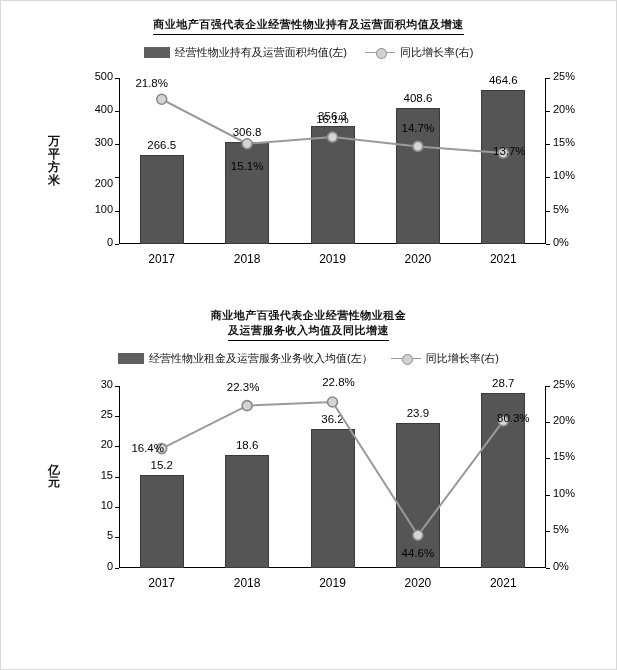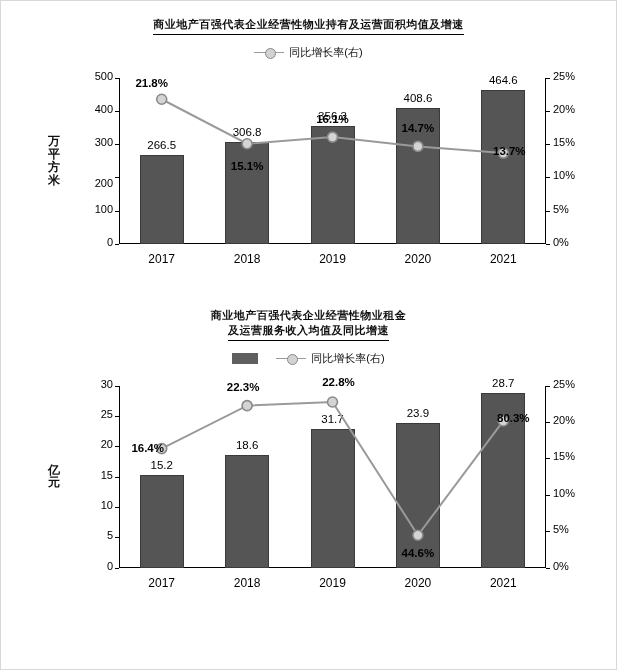--- a/index.html
+++ b/index.html
@@ -72,21 +72,21 @@
   .bar{
     position:absolute;
     background:#555555;
     border:1px solid #3a3a3a;
     box-sizing:border-box;
   }
   .barlabel{
     position:absolute;font-size:11.5px;text-align:center;color:#000;white-space:nowrap;
   }
   .pctlabel{
-    position:absolute;font-size:11.5px;text-align:center;color:#000;white-space:nowrap;font-weight:bold;
+    position:absolute;font-size:11.5px;text-align:center;color:#000;white-space:nowrap;
   }
   .xlabel{
     position:absolute;font-size:12px;text-align:center;color:#000;
   }
   .ylabel{
     position:absolute;font-size:12px;line-height:1.08;text-align:center;font-weight:bold;
     width:14px;
   }
   svg.overlay{position:absolute;left:0;top:0;overflow:visible;}
 </style>
@@ -94,20 +94,24 @@
 <body>
 
 <div class="page">
 
   <div class="chart-block" id="chart1">
     <div class="title">
       <span class="underline">商业地产百强代表企业经营性物业持有及运营面积均值及增速</span>
     </div>
 
     <div class="legend">
+      <span class="legend-item">
+        <span class="legend-swatch"></span>
+        <span>经营性物业持有及运营面积均值(左)</span>
+      </span>
       <span class="legend-item">
         <span class="legend-line"></span>
         <span>同比增长率(右)</span>
       </span>
     </div>
 
     <div class="plot-wrap" id="wrap1" style="width:617px;height:220px;">
         <div class="plot" style="left: 118px; top: 12px; width: 427px; height: 166px;"></div>
         <div class="tick-left" style="left: 76px; top: 170px; width: 36px;">0</div>
         <div class="tick-mark" style="left: 114px; top: 178px; width: 4px;"></div>
@@ -167,20 +171,21 @@
 
   <div class="chart-block" id="chart2" style="margin-top:16px;">
     <div class="title">
       <div>商业地产百强代表企业经营性物业租金</div>
       <div class="underline">及运营服务收入均值及同比增速</div>
     </div>
 
     <div class="legend">
       <span class="legend-item">
         <span class="legend-swatch"></span>
+        <span>经营性物业租金及运营服务业务收入均值(左）</span>
       </span>
       <span class="legend-item">
         <span class="legend-line"></span>
         <span>同比增长率(右)</span>
       </span>
     </div>
 
     <div class="plot-wrap" id="wrap2" style="width:617px;height:240px;">
         <div class="plot" style="left: 118px; top: 14px; width: 427px; height: 182px;"></div>
         <div class="tick-left" style="left: 76px; top: 188px; width: 36px;">0</div>
@@ -210,21 +215,21 @@
         <div class="tick-right" style="left: 552px; top: 6px; width: 40px;">25%</div>
         <div class="tick-mark" style="left: 545px; top: 14px; width: 4px;"></div>
         <div class="ylabel" style="left: 46px; top: 92px;">亿元</div>
         <div class="bar" style="left: 138.7px; top: 103.787px; width: 44px; height: 92.2133px;"></div>
         <div class="barlabel" style="left: 124.7px; top: 87.7867px; width: 72px;">15.2</div>
         <div class="xlabel" style="left: 130.7px; top: 204px; width: 60px;">2017</div>
         <div class="bar" style="left: 224.1px; top: 83.16px; width: 44px; height: 112.84px;"></div>
         <div class="barlabel" style="left: 210.1px; top: 67.16px; width: 72px;">18.6</div>
         <div class="xlabel" style="left: 216.1px; top: 204px; width: 60px;">2018</div>
         <div class="bar" style="left: 309.5px; top: 57.0733px; width: 44px; height: 138.927px;"></div>
-        <div class="barlabel" style="left: 295.5px; top: 41.0733px; width: 72px;">31.7</div>
+        <div class="barlabel" style="left: 295.5px; top: 41.0733px; width: 72px;">36.2</div>
         <div class="xlabel" style="left: 301.5px; top: 204px; width: 60px;">2019</div>
         <div class="bar" style="left: 394.9px; top: 51.0067px; width: 44px; height: 144.993px;"></div>
         <div class="barlabel" style="left: 380.9px; top: 35.0067px; width: 72px;">23.9</div>
         <div class="xlabel" style="left: 386.9px; top: 204px; width: 60px;">2020</div>
         <div class="bar" style="left: 480.3px; top: 21.8867px; width: 44px; height: 174.113px;"></div>
         <div class="barlabel" style="left: 466.3px; top: 5.88667px; width: 72px;">28.7</div>
         <div class="xlabel" style="left: 472.3px; top: 204px; width: 60px;">2021</div>
         <svg class="overlay" width="617" height="240">
           <path d="M160.7 76.60800000000002 L246.10000000000002 33.656000000000006 L331.5 30.01599999999999 L416.90000000000003 163.24 L502.3 48.94400000000002" fill="none" stroke="#9a9a9a" stroke-width="2"></path>
           <circle cx="160.7" cy="76.60800000000002" r="5" fill="#d4d4d4" stroke="#8a8a8a" stroke-width="1.6"></circle>

